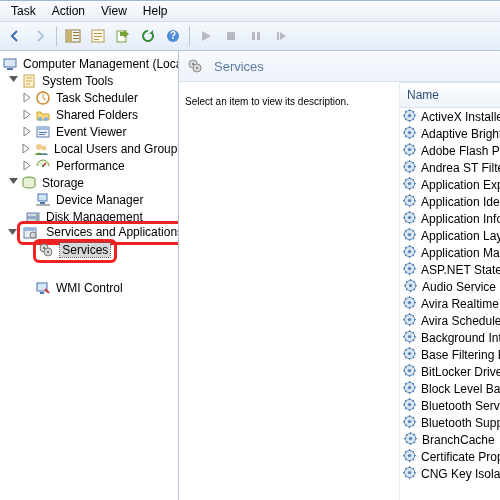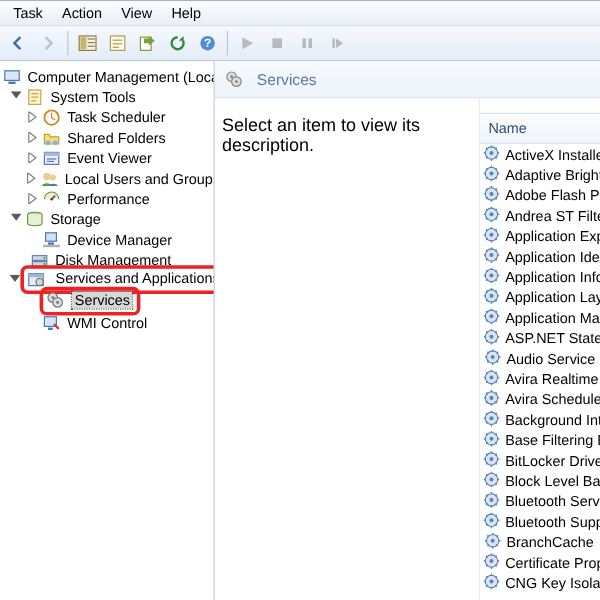--- a/index.html
+++ b/index.html
@@ -15,23 +15,23 @@
 .node{display:flex;align-items:center;height:17px;white-space:nowrap}
 .tw{width:11px;height:11px;margin-right:2px;display:inline-flex;align-items:center;justify-content:center;color:#6d6d6d}
 .ic{width:16px;height:16px;margin-right:3px;display:inline-flex;align-items:center;justify-content:center;flex-shrink:0}
 .lbl{padding:0 2px}
 .sel{background:#d7d7d7;outline:1px dotted #606060}
 .hl{border:3px solid #e22;border-radius:6px;padding:0 4px 2px 2px;margin:-2px 0 -1px -2px;display:inline-block}
 .right{flex:1;display:flex;flex-direction:column;background:#fff;overflow:hidden}
 .hdr{height:30px;border-bottom:1px solid #d9e2ef;background:linear-gradient(#f7fafe,#eef3fa);display:flex;align-items:center;padding-left:8px;gap:8px}
 .hdr .txt{color:#5c7a9e;font-size:13px}
 .content{flex:1;display:flex;overflow:hidden}
-.desc{width:208px;padding:14px 6px 0 6px;font-size:15px;color:#000}
+.desc{width:208px;padding:14px 6px 0 6px;font-size:10px;color:#000}
 .listcol{flex:1;display:flex;flex-direction:column;overflow:hidden;border-left:1px solid #e6ecf4}
-.colhdr{height:24px;display:flex;align-items:center;background:linear-gradient(#fcfdfe,#eff4fa);border-bottom:1px solid #d9e2ef;border-top:1px solid #d9e2ef;padding-left:7px;color:#2c4d79;margin-top:12px}
+.colhdr{height:24px;display:flex;align-items:center;background:linear-gradient(#fcfdfe,#eff4fa);border-bottom:1px solid #d9e2ef;border-top:1px solid #d9e2ef;padding-left:7px;color:#2c4d79;}
 .list{flex:1;overflow:hidden}
 .row{height:17px;display:flex;align-items:center;padding-left:3px;white-space:nowrap}
 .gear{width:16px;height:16px;margin-right:3px;display:inline-flex;align-items:center;justify-content:center}
 .gear svg{display:block}
 </style>
 </head>
 <body>
 
 <div class="menubar">
   <span>Task</span>
@@ -275,21 +275,21 @@
             <svg width="16" height="16" viewBox="0 0 16 16">
               <circle cx="6" cy="6" r="4" fill="#dedede" stroke="#777"></circle>
               <circle cx="10" cy="10" r="4" fill="#dedede" stroke="#777"></circle>
               <circle cx="6" cy="6" r="1.2" fill="#777"></circle>
               <circle cx="10" cy="10" r="1.2" fill="#777"></circle>
             </svg>
           </span>
         <span class="lbl sel" style="vertical-align:middle">Services</span>
       </span>
     </div>
-    <div class="node" style="padding-left:35px;margin-top:0">
+    <div class="node" style="padding-left:35px;margin-top:19px">
       <span class="ic">
           <svg width="16" height="16" viewBox="0 0 16 16">
             <rect x="2" y="3" width="10" height="8" fill="#d8e6f5" stroke="#4d77ad"></rect>
             <rect x="5" y="12" width="4" height="2" fill="#4d77ad"></rect>
             <path d="M10 9l4 4" stroke="#c6423a" stroke-width="2"></path>
           </svg>
         </span>
       <span class="lbl">WMI Control</span>
     </div>
   </div>

